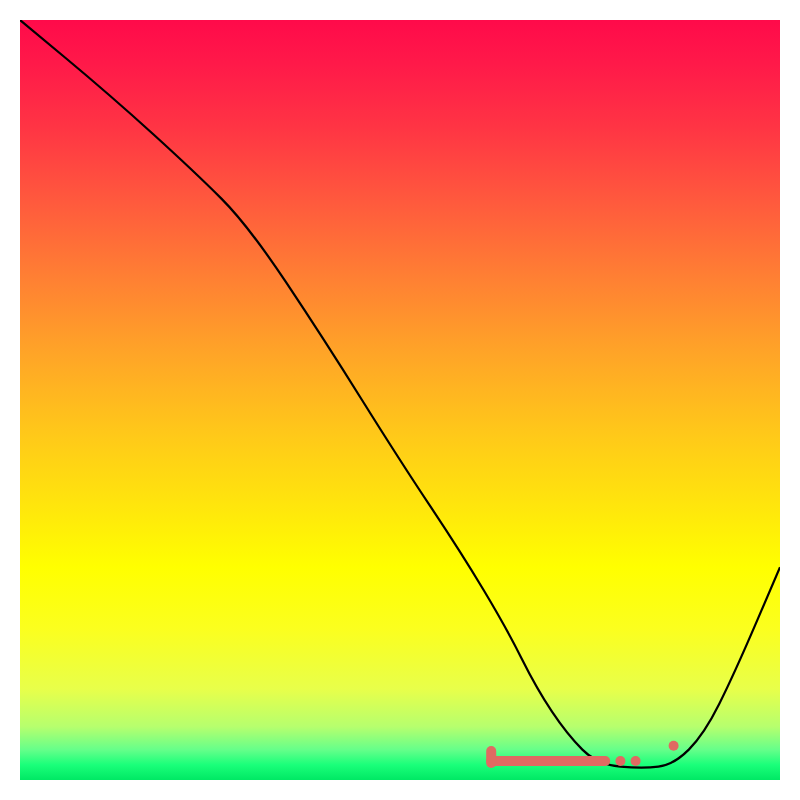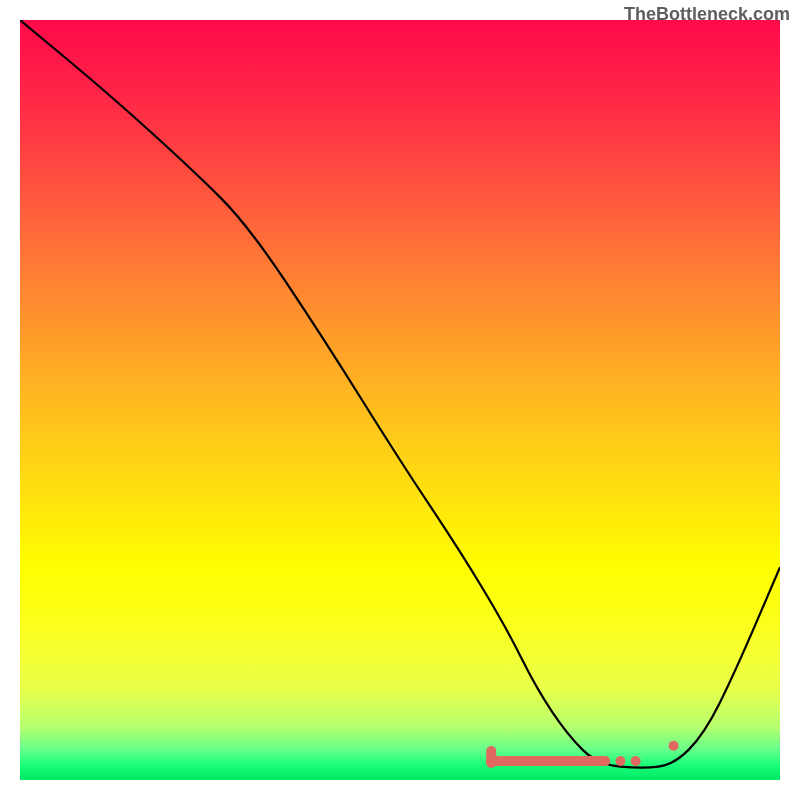--- a/index.html
+++ b/index.html
@@ -79,21 +79,20 @@
   }
   .marker-dot {
     fill: #e06a62;
     stroke: none;
   }
 </style>
 </head>
 <body>
 
 <div class="chart-container">
-  <div class="attribution">TheBottleneck.com</div>
 
   <div class="plot-area">
     <div class="gradient-bg"></div>
     <svg class="overlay" viewBox="0 0 760 760" preserveAspectRatio="none">
       <path id="curve-path" class="curve-line" d="M 0 0 Q 0 0 45.6 38 Q 91.2 76 133 114 Q 174.8 152 201.4 178.60000000000002 Q 228 205.20000000000005 266 262.20000000000005 Q 304 319.20000000000005 342 380 Q 380 440.8 410.4 486.4 Q 440.79999999999995 532 463.6 570 Q 486.40000000000003 608 501.6 638.4 Q 516.8000000000001 668.8 532 691.5999999999999 Q 547.1999999999999 714.4 562.4 729.5999999999999 Q 577.6 744.8 600.4 746.7 Q 623.1999999999999 748.6 638.4 746.7 Q 653.6 744.8 668.8 729.5999999999999 Q 684 714.4 699.2 684 Q 714.4 653.6 737.2 600.4000000000001 T 760 547.2"></path>
       <g id="marker-group">
           <line x1="471.2" y1="741" x2="585.2" y2="741" class="marker-seg"></line>
           <line x1="471.2" y1="731" x2="471.2" y2="743" class="marker-seg"></line>
           <circle cx="600.4" cy="741" r="5" class="marker-dot"></circle>
           <circle cx="615.6" cy="741" r="5" class="marker-dot"></circle>

